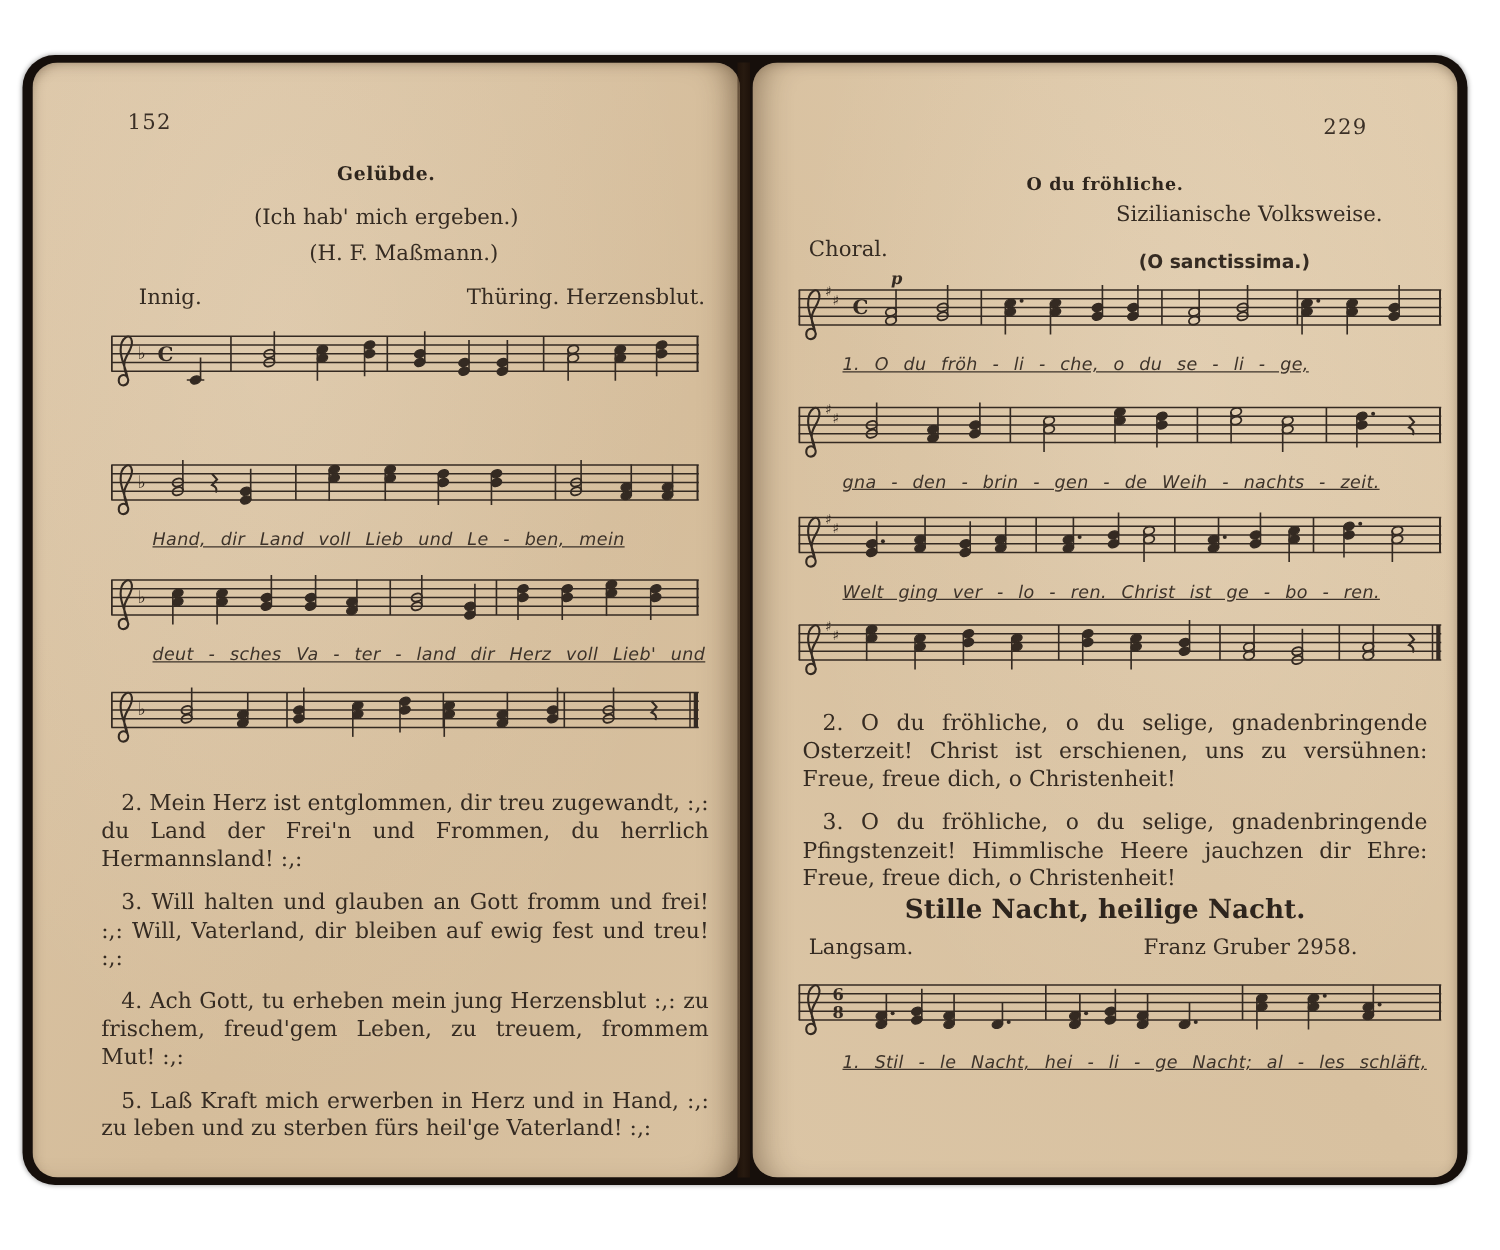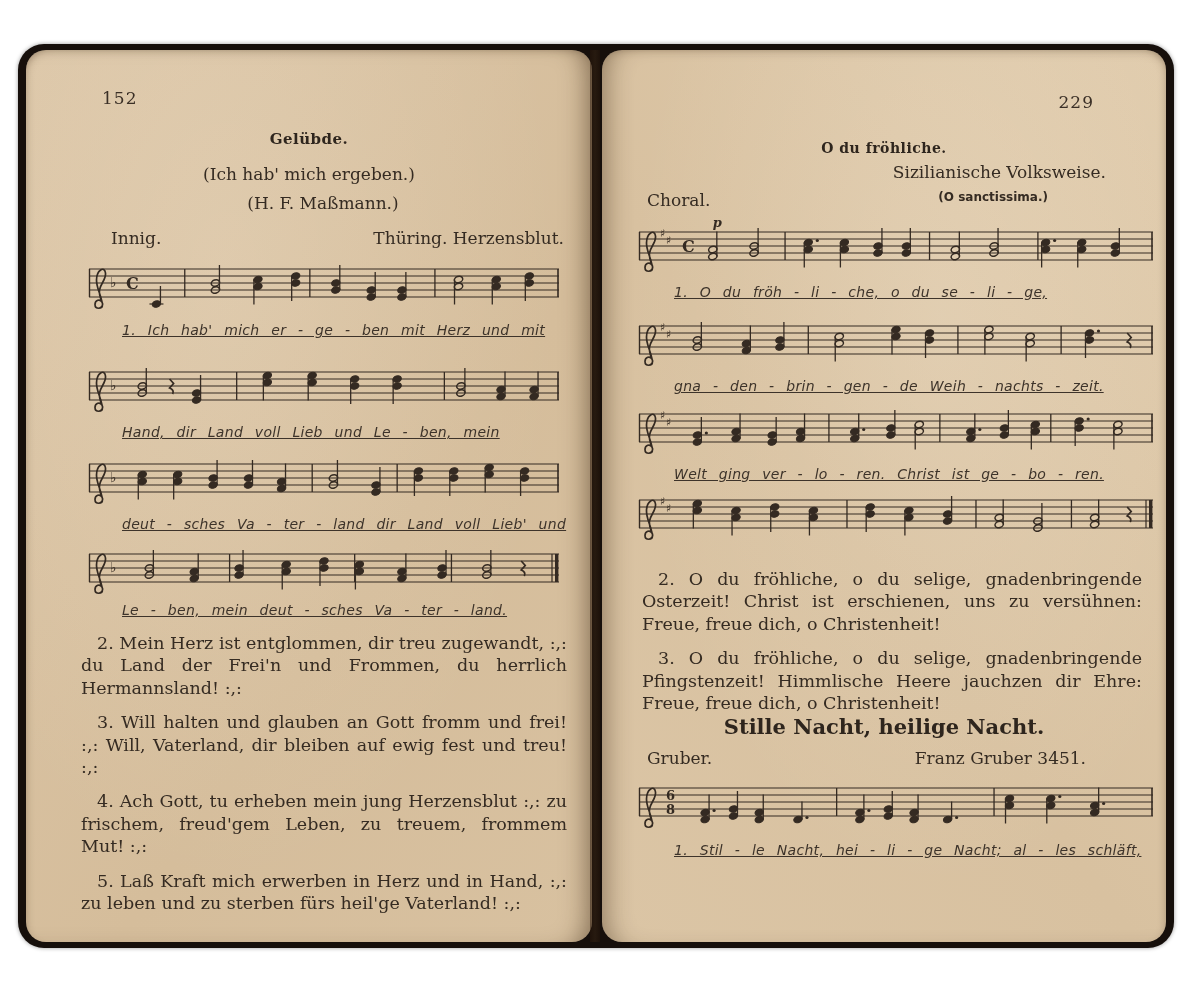--- a/index.html
+++ b/index.html
@@ -83,21 +83,20 @@
             <ellipse cx="370.52000000000004" cy="24.5" rx="4.3" ry="3.1" transform="rotate(-18 370.52000000000004 24.5)" fill="none" stroke="#342a22" stroke-width="1.5"></ellipse>
             <ellipse cx="370.52000000000004" cy="31.5" rx="4.3" ry="3.1" transform="rotate(-18 370.52000000000004 31.5)" fill="none" stroke="#342a22" stroke-width="1.5"></ellipse>
             <line x1="366.52000000000004" y1="24.5" x2="366.52000000000004" y2="49.5" stroke="#342a22" stroke-width="1.3"></line>
             <ellipse cx="408.28" cy="24.5" rx="4.3" ry="3.1" transform="rotate(-18 408.28 24.5)" fill="#342a22" stroke="#342a22" stroke-width="1"></ellipse>
             <ellipse cx="408.28" cy="31.5" rx="4.3" ry="3.1" transform="rotate(-18 408.28 31.5)" fill="#342a22" stroke="#342a22" stroke-width="1"></ellipse>
             <line x1="404.28" y1="24.5" x2="404.28" y2="49.5" stroke="#342a22" stroke-width="1.3"></line>
             <ellipse cx="441.32000000000005" cy="21" rx="4.3" ry="3.1" transform="rotate(-18 441.32000000000005 21)" fill="#342a22" stroke="#342a22" stroke-width="1"></ellipse>
             <ellipse cx="441.32000000000005" cy="28" rx="4.3" ry="3.1" transform="rotate(-18 441.32000000000005 28)" fill="#342a22" stroke="#342a22" stroke-width="1"></ellipse>
             <line x1="437.32000000000005" y1="21" x2="437.32000000000005" y2="46" stroke="#342a22" stroke-width="1.3"></line>
           </svg></div>
-      <div class="lyrics" style="left:96px;top:272px;">1. Ich hab' mich er - ge - ben mit Herz und mit</div>
 
       <div class="staff" style="left:62px;top:308px;width:472px;"><svg width="472" height="64">
             <line x1="1" y1="14" x2="471" y2="14" stroke="#342a22" stroke-width="1.1"></line>
             <line x1="1" y1="21" x2="471" y2="21" stroke="#342a22" stroke-width="1.1"></line>
             <line x1="1" y1="28" x2="471" y2="28" stroke="#342a22" stroke-width="1.1"></line>
             <line x1="1" y1="35" x2="471" y2="35" stroke="#342a22" stroke-width="1.1"></line>
             <line x1="1" y1="42" x2="471" y2="42" stroke="#342a22" stroke-width="1.1"></line>
             <line x1="1.5" y1="14" x2="1.5" y2="42" stroke="#342a22" stroke-width="1.4"></line>
             <path d="M14.5,49.5 C14.5,54.5 7,54.5 7,49.5 C7,45 12,43.5 14,47 C15.5,49.7 14,52.5 11.5,53 M14,47 C12,37 8.5,33 8.5,25 C8.5,15 16.5,10.5 17.5,18 C18.3,24.5 12.5,28.5 11.5,35 C10.8,40 12.5,43.5 14,47" fill="none" stroke="#342a22" stroke-width="1.7" stroke-linecap="round"></path>
             <text x="22" y="32" font-size="14" fill="#342a22" font-family="DejaVu Sans, sans-serif">♭</text>
@@ -174,21 +173,21 @@
             <ellipse cx="365.8" cy="21" rx="4.3" ry="3.1" transform="rotate(-18 365.8 21)" fill="#342a22" stroke="#342a22" stroke-width="1"></ellipse>
             <ellipse cx="365.8" cy="28" rx="4.3" ry="3.1" transform="rotate(-18 365.8 28)" fill="#342a22" stroke="#342a22" stroke-width="1"></ellipse>
             <line x1="361.8" y1="21" x2="361.8" y2="46" stroke="#342a22" stroke-width="1.3"></line>
             <ellipse cx="401.2" cy="17.5" rx="4.3" ry="3.1" transform="rotate(-18 401.2 17.5)" fill="#342a22" stroke="#342a22" stroke-width="1"></ellipse>
             <ellipse cx="401.2" cy="24.5" rx="4.3" ry="3.1" transform="rotate(-18 401.2 24.5)" fill="#342a22" stroke="#342a22" stroke-width="1"></ellipse>
             <line x1="397.2" y1="17.5" x2="397.2" y2="42.5" stroke="#342a22" stroke-width="1.3"></line>
             <ellipse cx="436.6" cy="21" rx="4.3" ry="3.1" transform="rotate(-18 436.6 21)" fill="#342a22" stroke="#342a22" stroke-width="1"></ellipse>
             <ellipse cx="436.6" cy="28" rx="4.3" ry="3.1" transform="rotate(-18 436.6 28)" fill="#342a22" stroke="#342a22" stroke-width="1"></ellipse>
             <line x1="432.6" y1="21" x2="432.6" y2="46" stroke="#342a22" stroke-width="1.3"></line>
           </svg></div>
-      <div class="lyrics" style="left:96px;top:466px;">deut - sches Va - ter - land   dir Land voll Lieb' und</div>
+      <div class="lyrics" style="left:96px;top:466px;">deut - sches Va - ter - land   dir Herz voll Lieb' und</div>
 
       <div class="staff" style="left:62px;top:490px;width:472px;"><svg width="472" height="64">
             <line x1="1" y1="14" x2="471" y2="14" stroke="#342a22" stroke-width="1.1"></line>
             <line x1="1" y1="21" x2="471" y2="21" stroke="#342a22" stroke-width="1.1"></line>
             <line x1="1" y1="28" x2="471" y2="28" stroke="#342a22" stroke-width="1.1"></line>
             <line x1="1" y1="35" x2="471" y2="35" stroke="#342a22" stroke-width="1.1"></line>
             <line x1="1" y1="42" x2="471" y2="42" stroke="#342a22" stroke-width="1.1"></line>
             <line x1="1.5" y1="14" x2="1.5" y2="42" stroke="#342a22" stroke-width="1.4"></line>
             <path d="M14.5,49.5 C14.5,54.5 7,54.5 7,49.5 C7,45 12,43.5 14,47 C15.5,49.7 14,52.5 11.5,53 M14,47 C12,37 8.5,33 8.5,25 C8.5,15 16.5,10.5 17.5,18 C18.3,24.5 12.5,28.5 11.5,35 C10.8,40 12.5,43.5 14,47" fill="none" stroke="#342a22" stroke-width="1.7" stroke-linecap="round"></path>
             <text x="22" y="32" font-size="14" fill="#342a22" font-family="DejaVu Sans, sans-serif">♭</text>
@@ -219,41 +218,40 @@
             <ellipse cx="313.88" cy="38.5" rx="4.3" ry="3.1" transform="rotate(-18 313.88 38.5)" fill="#342a22" stroke="#342a22" stroke-width="1"></ellipse>
             <line x1="317.88" y1="38.5" x2="317.88" y2="13.5" stroke="#342a22" stroke-width="1.3"></line>
             <ellipse cx="354" cy="28" rx="4.3" ry="3.1" transform="rotate(-18 354 28)" fill="#342a22" stroke="#342a22" stroke-width="1"></ellipse>
             <ellipse cx="354" cy="35" rx="4.3" ry="3.1" transform="rotate(-18 354 35)" fill="#342a22" stroke="#342a22" stroke-width="1"></ellipse>
             <line x1="358" y1="35" x2="358" y2="10" stroke="#342a22" stroke-width="1.3"></line>
             <ellipse cx="398.84" cy="28" rx="4.3" ry="3.1" transform="rotate(-18 398.84 28)" fill="none" stroke="#342a22" stroke-width="1.5"></ellipse>
             <ellipse cx="398.84" cy="35" rx="4.3" ry="3.1" transform="rotate(-18 398.84 35)" fill="none" stroke="#342a22" stroke-width="1.5"></ellipse>
             <line x1="402.84" y1="35" x2="402.84" y2="10" stroke="#342a22" stroke-width="1.3"></line>
             <path d="M433.24,21 l4,4.5 l-4,4.5 q5,2 3,6" fill="none" stroke="#342a22" stroke-width="1.7"></path>
           </svg></div>
-      <div class="lyrics" style="left:96px;top:552px;">Le - ben, mein deut - sches Va - ter - land.</div>
 
       <div class="verses" style="left:55px;top:582px;width:486px;">
         <p class="verse">2. Mein Herz ist entglommen, dir treu zugewandt, :,: du Land der Frei'n und Frommen, du herrlich Hermannsland! :,:</p>
         <p class="verse">3. Will halten und glauben an Gott fromm und frei! :,: Will, Vaterland, dir bleiben auf ewig fest und treu! :,:</p>
         <p class="verse">4. Ach Gott, tu erheben mein jung Herzensblut :,: zu frischem, freud'gem Leben, zu treuem, frommem Mut! :,:</p>
         <p class="verse">5. Laß Kraft mich erwerben in Herz und in Hand, :,: zu leben und zu sterben fürs heil'ge Vaterland! :,:</p>
       </div>
     </div>
   </div>
 
   <div class="page right">
     <div class="pg-inner">
       <div class="pagenum" style="right:72px;top:42px;">229</div>
       <div class="song-title" style="top:90px;font-size:14px;">O du fröhliche.</div>
       <div class="attr-line" style="top:112px;">
         <span class="attr-right" style="right:60px;">Sizilianische Volksweise.</span>
       </div>
       <div class="attr-line" style="top:140px;">
         <span class="attr-left" style="left:45px;">Choral.</span>
-        <span class="attr-right" style="right:118px;font-weight:bold;font-family:'DejaVu Sans',sans-serif;font-size:12px;">(O sanctissima.)</span>
+        <span class="attr-right" style="right:118px;font-weight:bold;font-family:'DejaVu Sans',sans-serif;font-size:15px;margin-top:10px;">(O sanctissima.)</span>
       </div>
 
       <div class="staff" style="left:36px;top:168px;width:516px;"><svg width="516" height="64">
             <line x1="1" y1="14" x2="515" y2="14" stroke="#342a22" stroke-width="1.1"></line>
             <line x1="1" y1="21" x2="515" y2="21" stroke="#342a22" stroke-width="1.1"></line>
             <line x1="1" y1="28" x2="515" y2="28" stroke="#342a22" stroke-width="1.1"></line>
             <line x1="1" y1="35" x2="515" y2="35" stroke="#342a22" stroke-width="1.1"></line>
             <line x1="1" y1="42" x2="515" y2="42" stroke="#342a22" stroke-width="1.1"></line>
             <line x1="1.5" y1="14" x2="1.5" y2="42" stroke="#342a22" stroke-width="1.4"></line>
             <path d="M14.5,49.5 C14.5,54.5 7,54.5 7,49.5 C7,45 12,43.5 14,47 C15.5,49.7 14,52.5 11.5,53 M14,47 C12,37 8.5,33 8.5,25 C8.5,15 16.5,10.5 17.5,18 C18.3,24.5 12.5,28.5 11.5,35 C10.8,40 12.5,43.5 14,47" fill="none" stroke="#342a22" stroke-width="1.7" stroke-linecap="round"></path>
@@ -454,22 +452,22 @@
             <path d="M489.2,21 l4,4.5 l-4,4.5 q5,2 3,6" fill="none" stroke="#342a22" stroke-width="1.7"></path>
           </svg></div>
 
       <div class="verses" style="left:40px;top:518px;width:500px;">
         <p class="verse">2. O du fröhliche, o du selige, gnadenbringende Osterzeit! Christ ist erschienen, uns zu versühnen: Freue, freue dich, o Christenheit!</p>
         <p class="verse">3. O du fröhliche, o du selige, gnadenbringende Pfingstenzeit! Himmlische Heere jauchzen dir Ehre: Freue, freue dich, o Christenheit!</p>
       </div>
 
       <div class="h2-title" style="top:664px;">Stille Nacht, heilige Nacht.</div>
       <div class="attr-line" style="top:698px;">
-        <span class="attr-left" style="left:45px;">Gruber.</span>
-        <span class="attr-right" style="right:80px;">Franz Gruber 3451.</span>
+        <span class="attr-left" style="left:45px;">Langsam.</span>
+        <span class="attr-right" style="right:80px;">Franz Gruber 2958.</span>
       </div>
 
       <div class="staff" style="left:36px;top:724px;width:516px;"><svg width="516" height="64">
             <line x1="1" y1="14" x2="515" y2="14" stroke="#342a22" stroke-width="1.1"></line>
             <line x1="1" y1="21" x2="515" y2="21" stroke="#342a22" stroke-width="1.1"></line>
             <line x1="1" y1="28" x2="515" y2="28" stroke="#342a22" stroke-width="1.1"></line>
             <line x1="1" y1="35" x2="515" y2="35" stroke="#342a22" stroke-width="1.1"></line>
             <line x1="1" y1="42" x2="515" y2="42" stroke="#342a22" stroke-width="1.1"></line>
             <line x1="1.5" y1="14" x2="1.5" y2="42" stroke="#342a22" stroke-width="1.4"></line>
             <path d="M14.5,49.5 C14.5,54.5 7,54.5 7,49.5 C7,45 12,43.5 14,47 C15.5,49.7 14,52.5 11.5,53 M14,47 C12,37 8.5,33 8.5,25 C8.5,15 16.5,10.5 17.5,18 C18.3,24.5 12.5,28.5 11.5,35 C10.8,40 12.5,43.5 14,47" fill="none" stroke="#342a22" stroke-width="1.7" stroke-linecap="round"></path>

